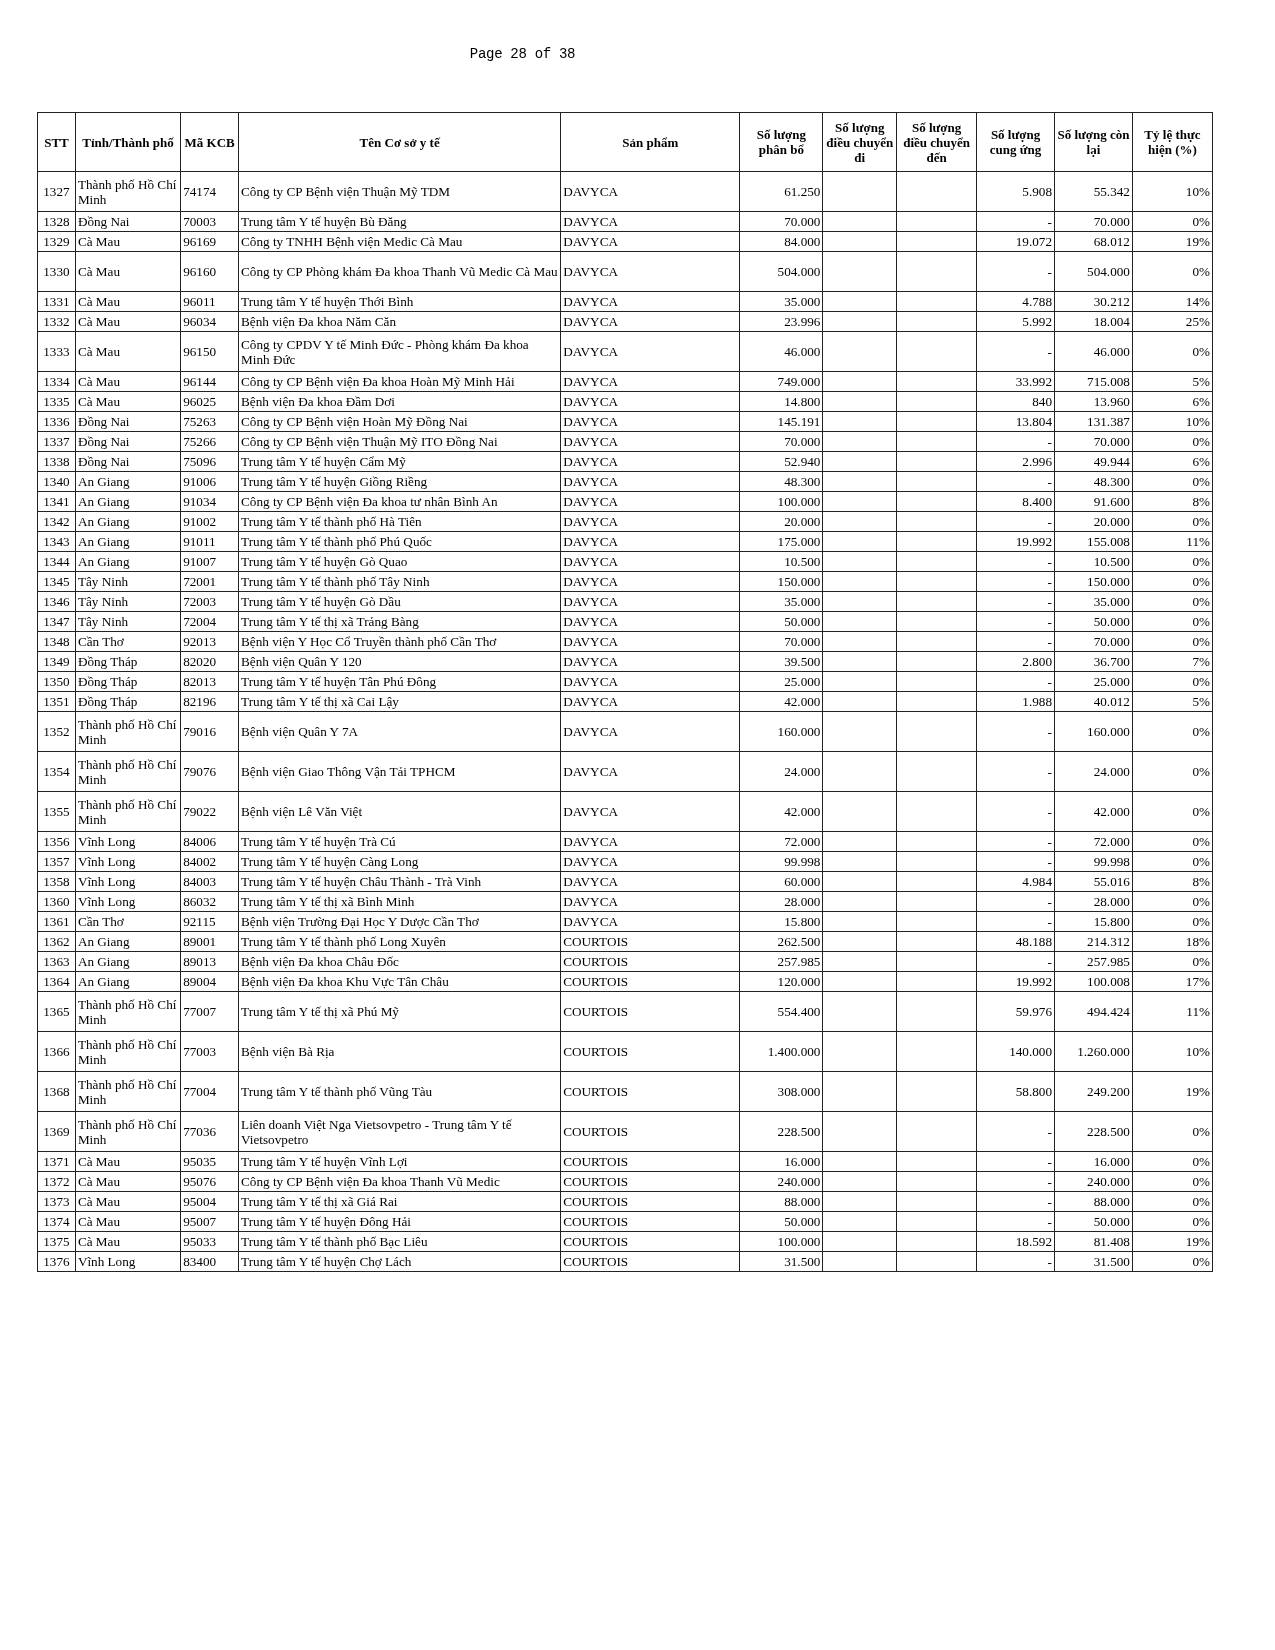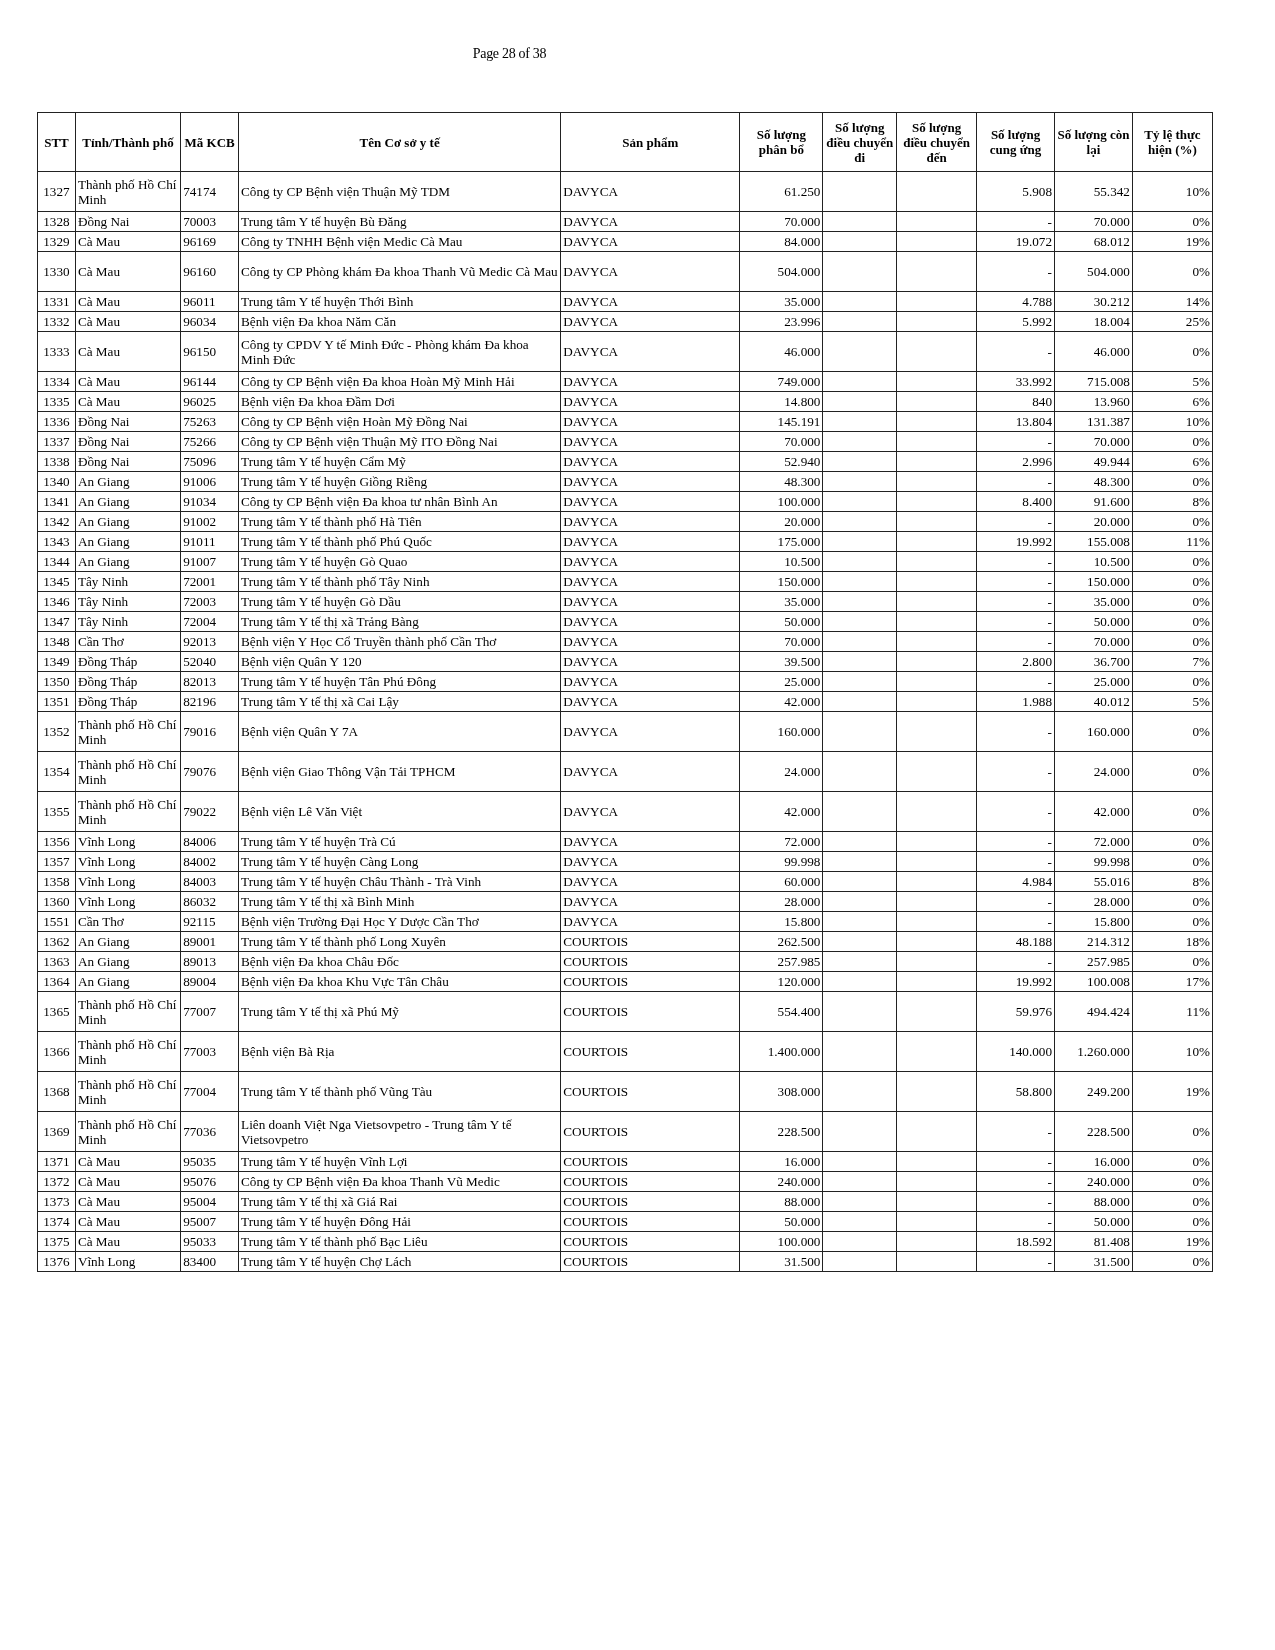--- a/index.html
+++ b/index.html
@@ -1,17 +1,17 @@
 <!DOCTYPE html>
 <html><head>
 <meta charset="utf-8">
 <style>
   html, body { margin: 0; padding: 0; background: #ffffff; }
   body { width: 1275px; height: 1650px; position: relative; font-family: "Liberation Serif", serif; color: #000; }
-  .page-label { position: absolute; top: 46px; left: 4px; width: 1011px; text-align: center; font-family: Liberation Serif, serif; font-size: 14px; letter-spacing: -0.3px; }
+  .page-label { position: absolute; top: 46px; left: 17px; width: 1011px; text-align: center; font-family: Liberation Mono, monospace; font-size: 14px; letter-spacing: -0.3px; }
   table.grid { position: absolute; top: 112px; left: 37px; width: 1176px; border-collapse: collapse; table-layout: fixed; font-size: 13.2px; line-height: 15px; }
   table.grid th, table.grid td { border: 1.3px solid #222; padding: 1px 2px; vertical-align: middle; overflow: hidden; }
   table.grid th { font-weight: bold; text-align: center; font-size: 13px; line-height: 15px; height: 56px; }
   td.num, td.r { text-align: right; }
   td.stt { text-align: center; padding-right: 1px; }
   tr.single td { height: 17px; }
   tr.double td { height: 37px; }
 </style>
 </head>
 <body>
@@ -317,21 +317,21 @@
         <td class="num">70.000</td>
         <td class="num"></td>
         <td class="num"></td>
         <td class="num">-</td>
         <td class="num">70.000</td>
         <td class="num">0%</td>
       </tr>
       <tr class="single">
         <td class="stt">1349</td>
         <td>Đồng Tháp</td>
-        <td>52040</td>
+        <td>82020</td>
         <td>Bệnh viện Quân Y 120</td>
         <td>DAVYCA</td>
         <td class="num">39.500</td>
         <td class="num"></td>
         <td class="num"></td>
         <td class="num">2.800</td>
         <td class="num">36.700</td>
         <td class="num">7%</td>
       </tr>
       <tr class="single">
@@ -445,21 +445,21 @@
         <td>Trung tâm Y tế thị xã Bình Minh</td>
         <td>DAVYCA</td>
         <td class="num">28.000</td>
         <td class="num"></td>
         <td class="num"></td>
         <td class="num">-</td>
         <td class="num">28.000</td>
         <td class="num">0%</td>
       </tr>
       <tr class="single">
-        <td class="stt">1551</td>
+        <td class="stt">1361</td>
         <td>Cần Thơ</td>
         <td>92115</td>
         <td>Bệnh viện Trường Đại Học Y Dược Cần Thơ</td>
         <td>DAVYCA</td>
         <td class="num">15.800</td>
         <td class="num"></td>
         <td class="num"></td>
         <td class="num">-</td>
         <td class="num">15.800</td>
         <td class="num">0%</td>

